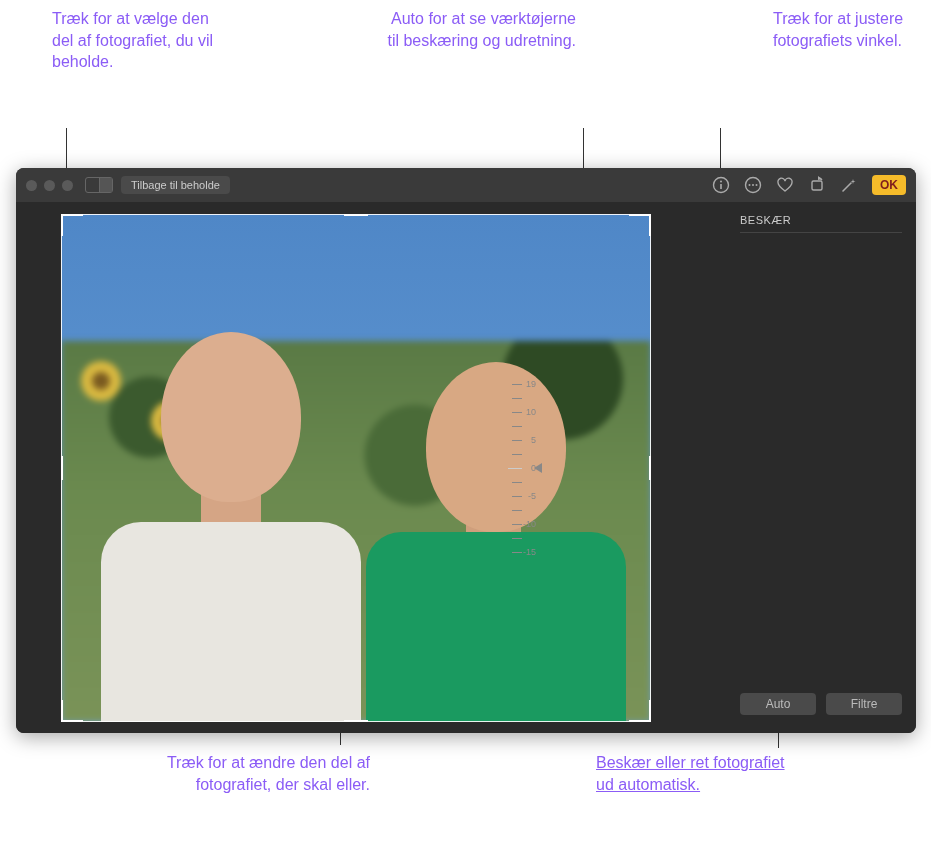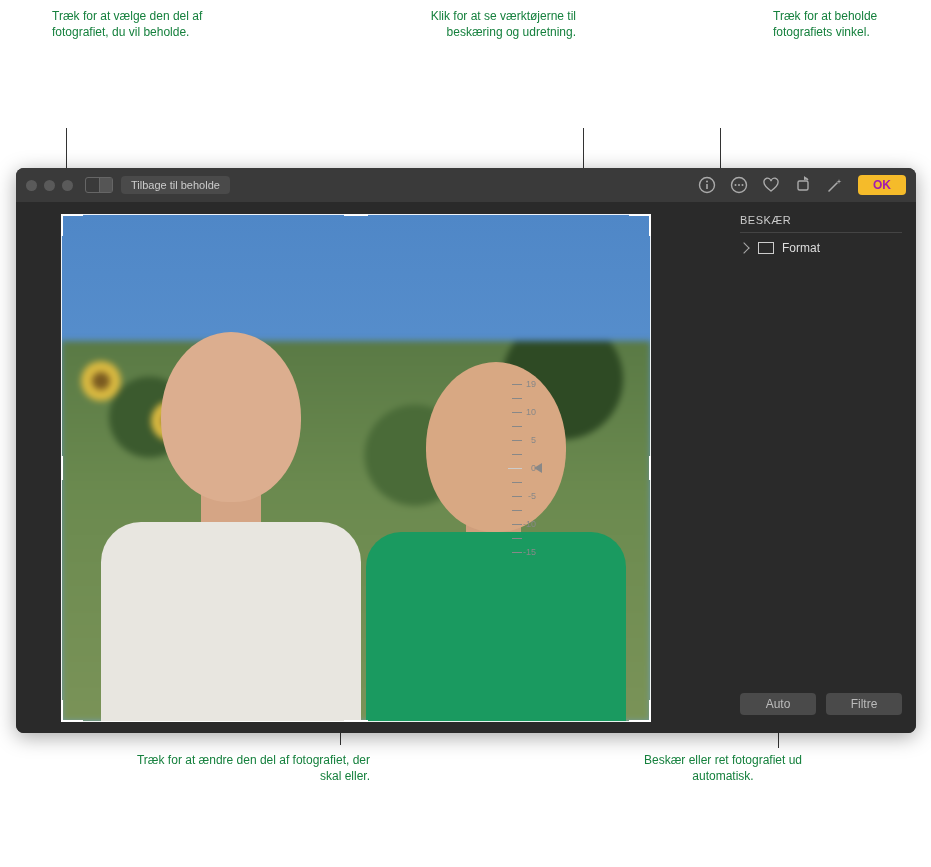--- a/index.html
+++ b/index.html
@@ -5,22 +5,22 @@
     * { margin: 0; padding: 0; box-sizing: border-box; }
     body {
       font-family: -apple-system, "Helvetica Neue", Arial, sans-serif;
       background: #fff;
       width: 931px;
       height: 867px;
       position: relative;
     }
     .callout {
       position: absolute;
-      font-size: 12px;
-      color: #15803d;
+      font-size: 16px;
+      color: #8b5cf6;
       line-height: 1.35;
     }
     .callout-line {
       position: absolute;
       background: #333;
     }
     
     .app-window {
       position: absolute;
       left: 16px;
@@ -90,24 +90,24 @@
       align-items: center;
     }
     .top-icon {
       width: 18px; height: 18px;
       display: flex; align-items:center; justify-content:center;
       color: #aaa;
       cursor: pointer;
     }
     .ok-btn {
       background: #f5bb2a;
-      color: #a21caf;
+      color: #7f1d1d;
       font-weight: 600;
       font-size: 12px;
-      padding: 3px 15px;
+      padding: 3px 8px;
       border-radius: 4px;
       border: none;
       cursor: pointer;
     }
     .app-body {
       display: flex;
       height: calc(100% - 34px);
     }
     .canvas-area {
       flex: 1;
@@ -313,24 +313,24 @@
       border:none;
       border-radius:4px;
       cursor:pointer;
     }
     svg { display:block; }
   </style>
 </head>
 <body>
 
 <div class="callout" style="left:52px; top:8px; width:170px;">Træk for at vælge den del af fotografiet, du vil beholde.</div>
-<div class="callout" style="left:376px; top:8px; width:200px; text-align:right;">Klik for at se værktøjerne til beskæring og udretning.</div>
-<div class="callout" style="left:773px; top:8px; width:140px;">Træk for at beholde fotografiets vinkel.</div>
+<div class="callout" style="left:376px; top:8px; width:200px; text-align:right;">Auto for at se værktøjerne til beskæring og udretning.</div>
+<div class="callout" style="left:773px; top:8px; width:140px;">Træk for at justere fotografiets vinkel.</div>
 <div class="callout" style="left:130px; top:752px; width:240px; text-align:right;">Træk for at ændre den del af fotografiet, der skal eller.</div>
-<div class="callout" style="left:628px; top:752px; width:190px; text-align:center;">Beskær eller ret fotografiet ud automatisk.</div>
+<div class="callout" style="left:596px; top:752px; width:190px; text-align:left;text-decoration:underline;">Beskær eller ret fotografiet ud automatisk.</div>
 
 <div class="callout-line" style="left:66px; top:128px; width:1px; height:60px;"></div>
 <div class="callout-line" style="left:583px; top:128px; width:1px; height:50px;"></div>
 <div class="callout-line" style="left:720px; top:128px; width:1px; height:340px;"></div>
 <div class="callout-line" style="left:340px; top:635px; width:1px; height:110px;"></div>
 <div class="callout-line" style="left:778px; top:720px; width:1px; height:28px;"></div>
 
 <div class="app-window">
 
   <div class="titlebar">
@@ -440,25 +440,20 @@
         <div class="dial-tick" style="top:85%;"></div>
         <div class="dial-tick" style="top:92%;"></div>
         <div class="dial-marker"></div>
       </div>
     </div>
 
     <div class="sidebar">
       <div class="panel-title">BESKÆR</div>
 
 
-      <div class="panel-item">
-        <span class="chev"></span>
-        <span class="mini-icon aspect-icon"></span>
-        <span>Format</span>
-      </div>
 
       <div class="bottom-buttons">
         <button>Auto</button>
         <button>Filtre</button>
       </div>
     </div>
 
   </div>
 </div>
 

